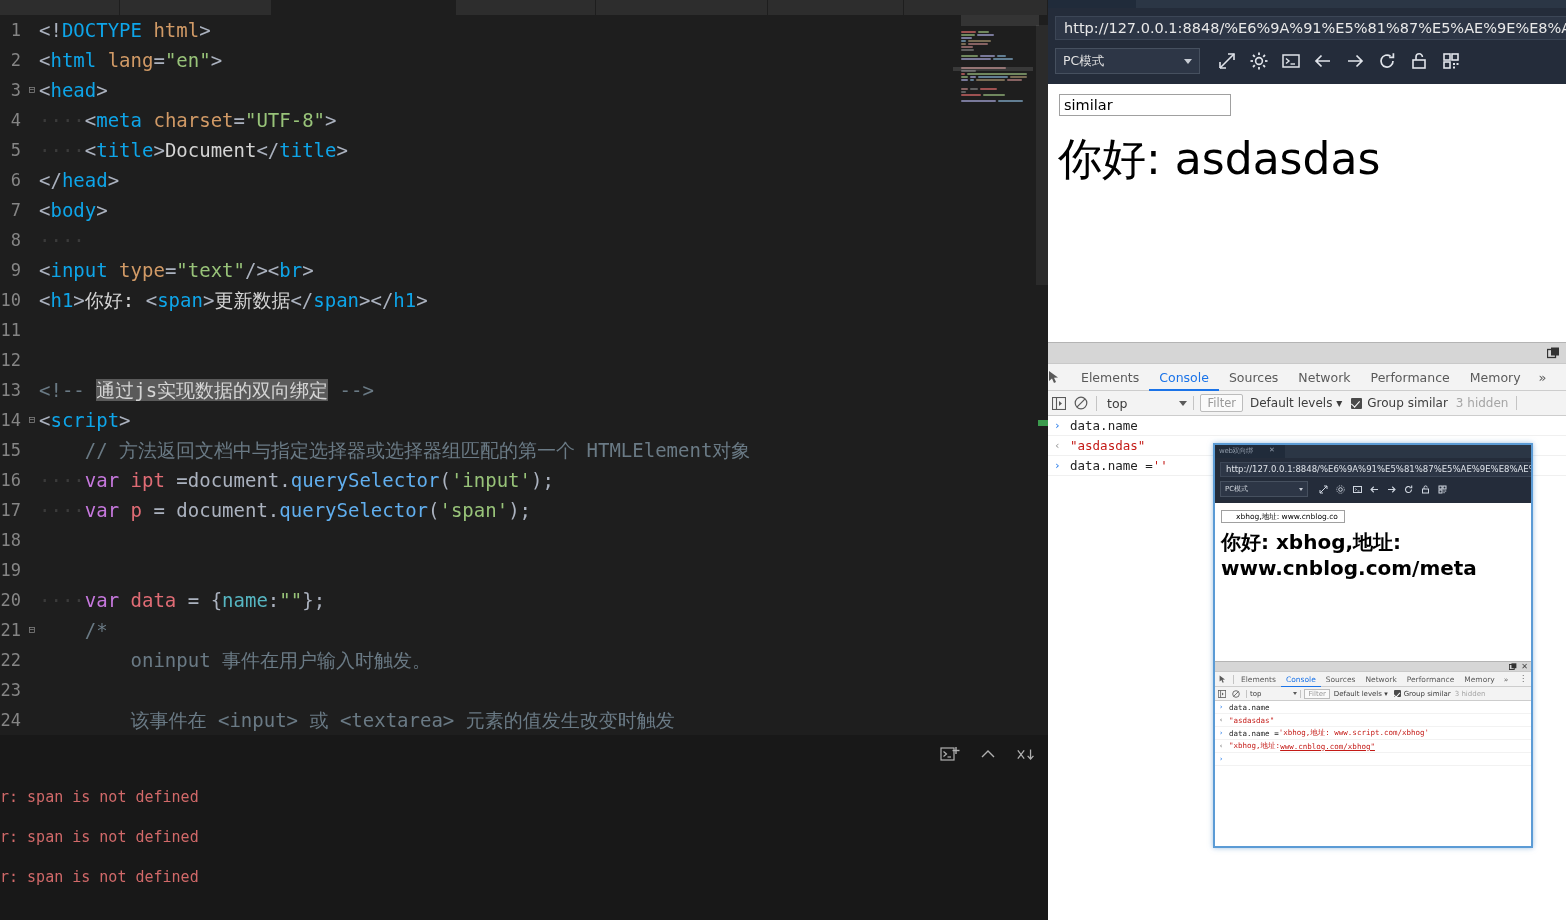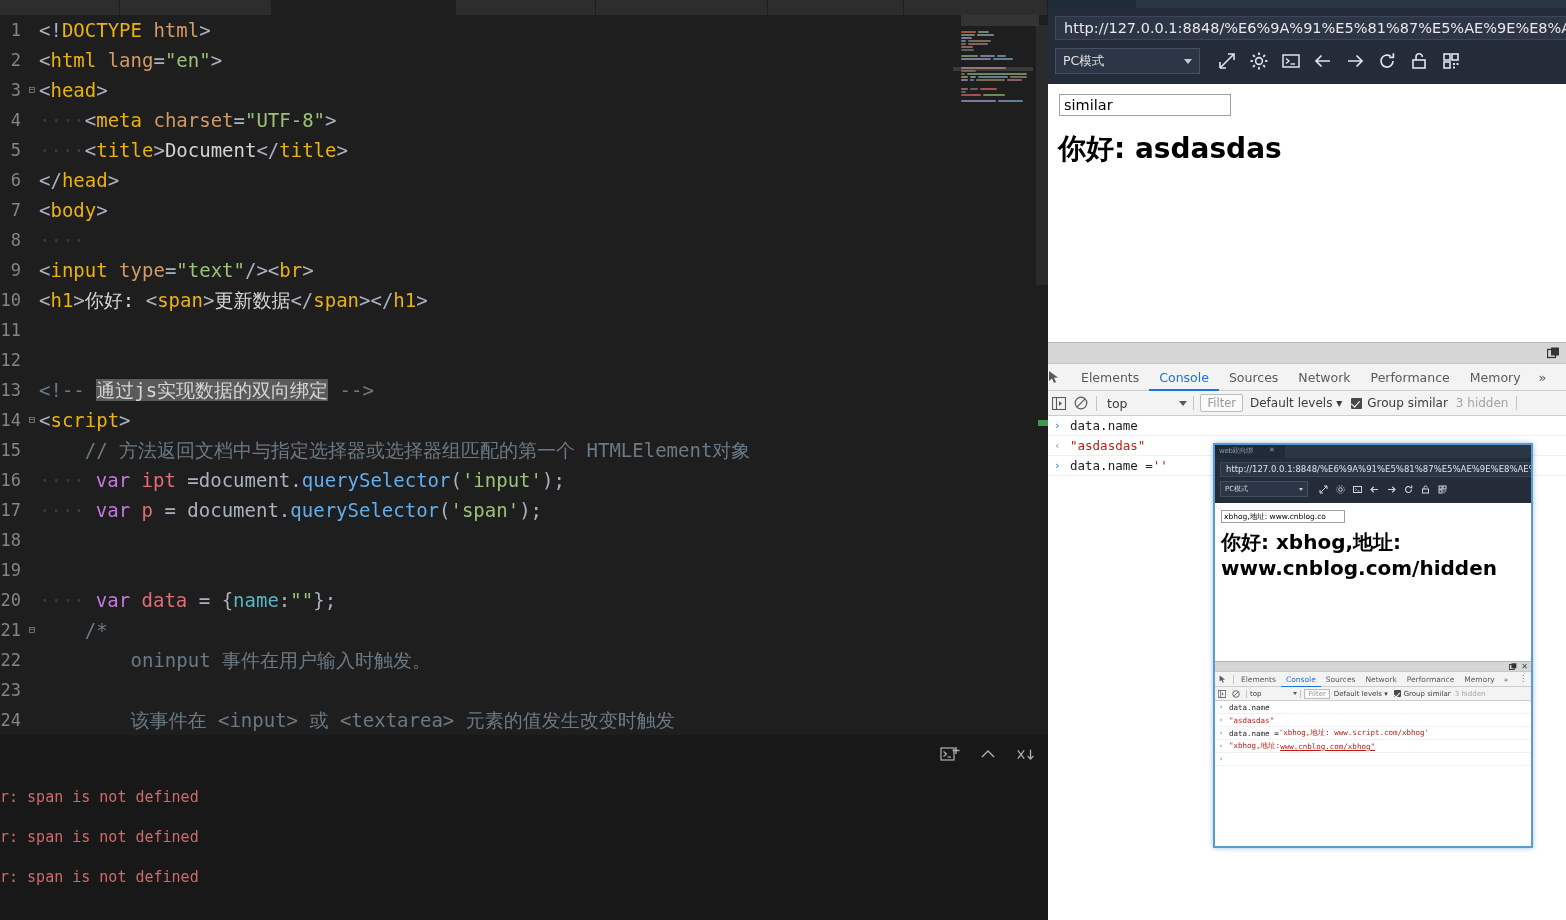--- a/index.html
+++ b/index.html
@@ -46,27 +46,27 @@
     margin-right: 4px; overflow: hidden;
     direction: rtl;
   }
   .fold {
     width: 14px; min-width: 14px; color: #858585;
     font-size: 11px; text-align: center;
   }
   .codetext { white-space: pre; }
 
   
-  .t-tag   { color: #eab308; }
+  .t-tag   { color: #0ea5e9; }
   .t-attr  { color: #d19a66; }
   .t-str   { color: #98c379; }
   .t-plain { color: #abb2bf; }
   .t-punc  { color: #abb2bf; }
   .t-cmt   { color: #6a7a85; }
-  .t-kw    { color: #c678dd; margin-left: 11px; }
+  .t-kw    { color: #c678dd; }
   .t-var   { color: #e06c75; }
   .t-fn    { color: #61afef; }
   .t-prop  { color: #56b6c2; }
   .t-white { color: #d4d4d4; }
   .t-dot   { color: #404040; }
   .t-indent{ color: #3b3b3b; }
   .sel-hl  { background: #5a5a5a; color: #d4d4d4; }
 
   .minimap {
     position: absolute; right: 0; top: 15px; width: 95px; height: 720px;
@@ -150,21 +150,21 @@
     background: #ffffff; overflow: hidden;
   }
   .page-input {
     position: absolute; left: 11px; top: 10px; width: 172px; height: 22px;
     border: 1px solid #a0a0a0; background: #fff;
     font-size: 14.5px; color: #000; padding-left: 4px; line-height: 20px;
     font-family: "DejaVu Sans", sans-serif;
   }
   .page-h1 {
     position: absolute; left: 10px; top: 46px;
-    font-size: 28px; font-weight: bold; color: #000;
+    font-size: 44px; font-weight: normal; color: #000;
     font-family: "DejaVu Sans", sans-serif; white-space: nowrap;
   }
 
   
   .devtools {
     position: absolute; left: 0; top: 342px; width: 518px; height: 578px;
     background: #ffffff; border-top: 1px solid #b4b4b4;
   }
   .dt-topbar {
     position: absolute; left: 0; top: 0; width: 518px; height: 21px;
@@ -284,21 +284,21 @@
   .iw-icons { display: flex; align-items: center; gap: 6px; margin-left: 10px; }
   .iw-ico { width: 11px; height: 11px; display: block; }
 
   .iw-viewport {
     position: absolute; left: 0; top: 58px; width: 316px; height: 158px;
     background: #fff; overflow: hidden;
   }
   .iw-input {
     position: absolute; left: 6px; top: 7px; width: 124px; height: 13px;
     border: 1px solid #a0a0a0; font-size: 7.5px; color: #000;
-    padding-left: 2px; line-height: 11px; white-space: nowrap; overflow: hidden;
+    padding-left: 14px; line-height: 11px; white-space: nowrap; overflow: hidden;
     font-family: "DejaVu Sans", sans-serif;
   }
   .iw-h1 {
     position: absolute; left: 6px; top: 26px; width: 300px;
     font-size: 20px; font-weight: bold; color: #000; line-height: 26px;
     font-family: "DejaVu Sans", sans-serif;
   }
 
   .iw-devtools {
     position: absolute; left: 0; top: 216px; width: 316px; height: 185px;
@@ -678,21 +678,21 @@
             <rect x="13" y="13" width="2.2" height="2.2" fill="#cfd6e0"></rect>
             <rect x="16.2" y="13" width="2.2" height="2.2" fill="#cfd6e0"></rect>
             <rect x="13" y="16.2" width="2.2" height="2.2" fill="#cfd6e0"></rect>
           </svg>
         </div>
       </div>
     </div>
 
     <div class="iw-viewport">
       <div class="iw-input">xbhog,地址: www.cnblog.co</div>
-      <div class="iw-h1">你好: xbhog,地址: www.cnblog.com/hidden</div>
+      <div class="iw-h1">你好: xbhog,地址: www.cnblog.com/meta</div>
     </div>
 
     <div class="iw-devtools">
       <div class="iwdt-topbar">
         <svg class="iwdt-dockico" viewBox="0 0 13 13">
           <rect x="0.5" y="2.5" width="8" height="8" fill="none" stroke="#333" stroke-width="1.6"></rect>
           <rect x="4" y="0.5" width="8" height="8" fill="#333"></rect>
         </svg>
         <div class="iwdt-x">✕</div>
       </div>

